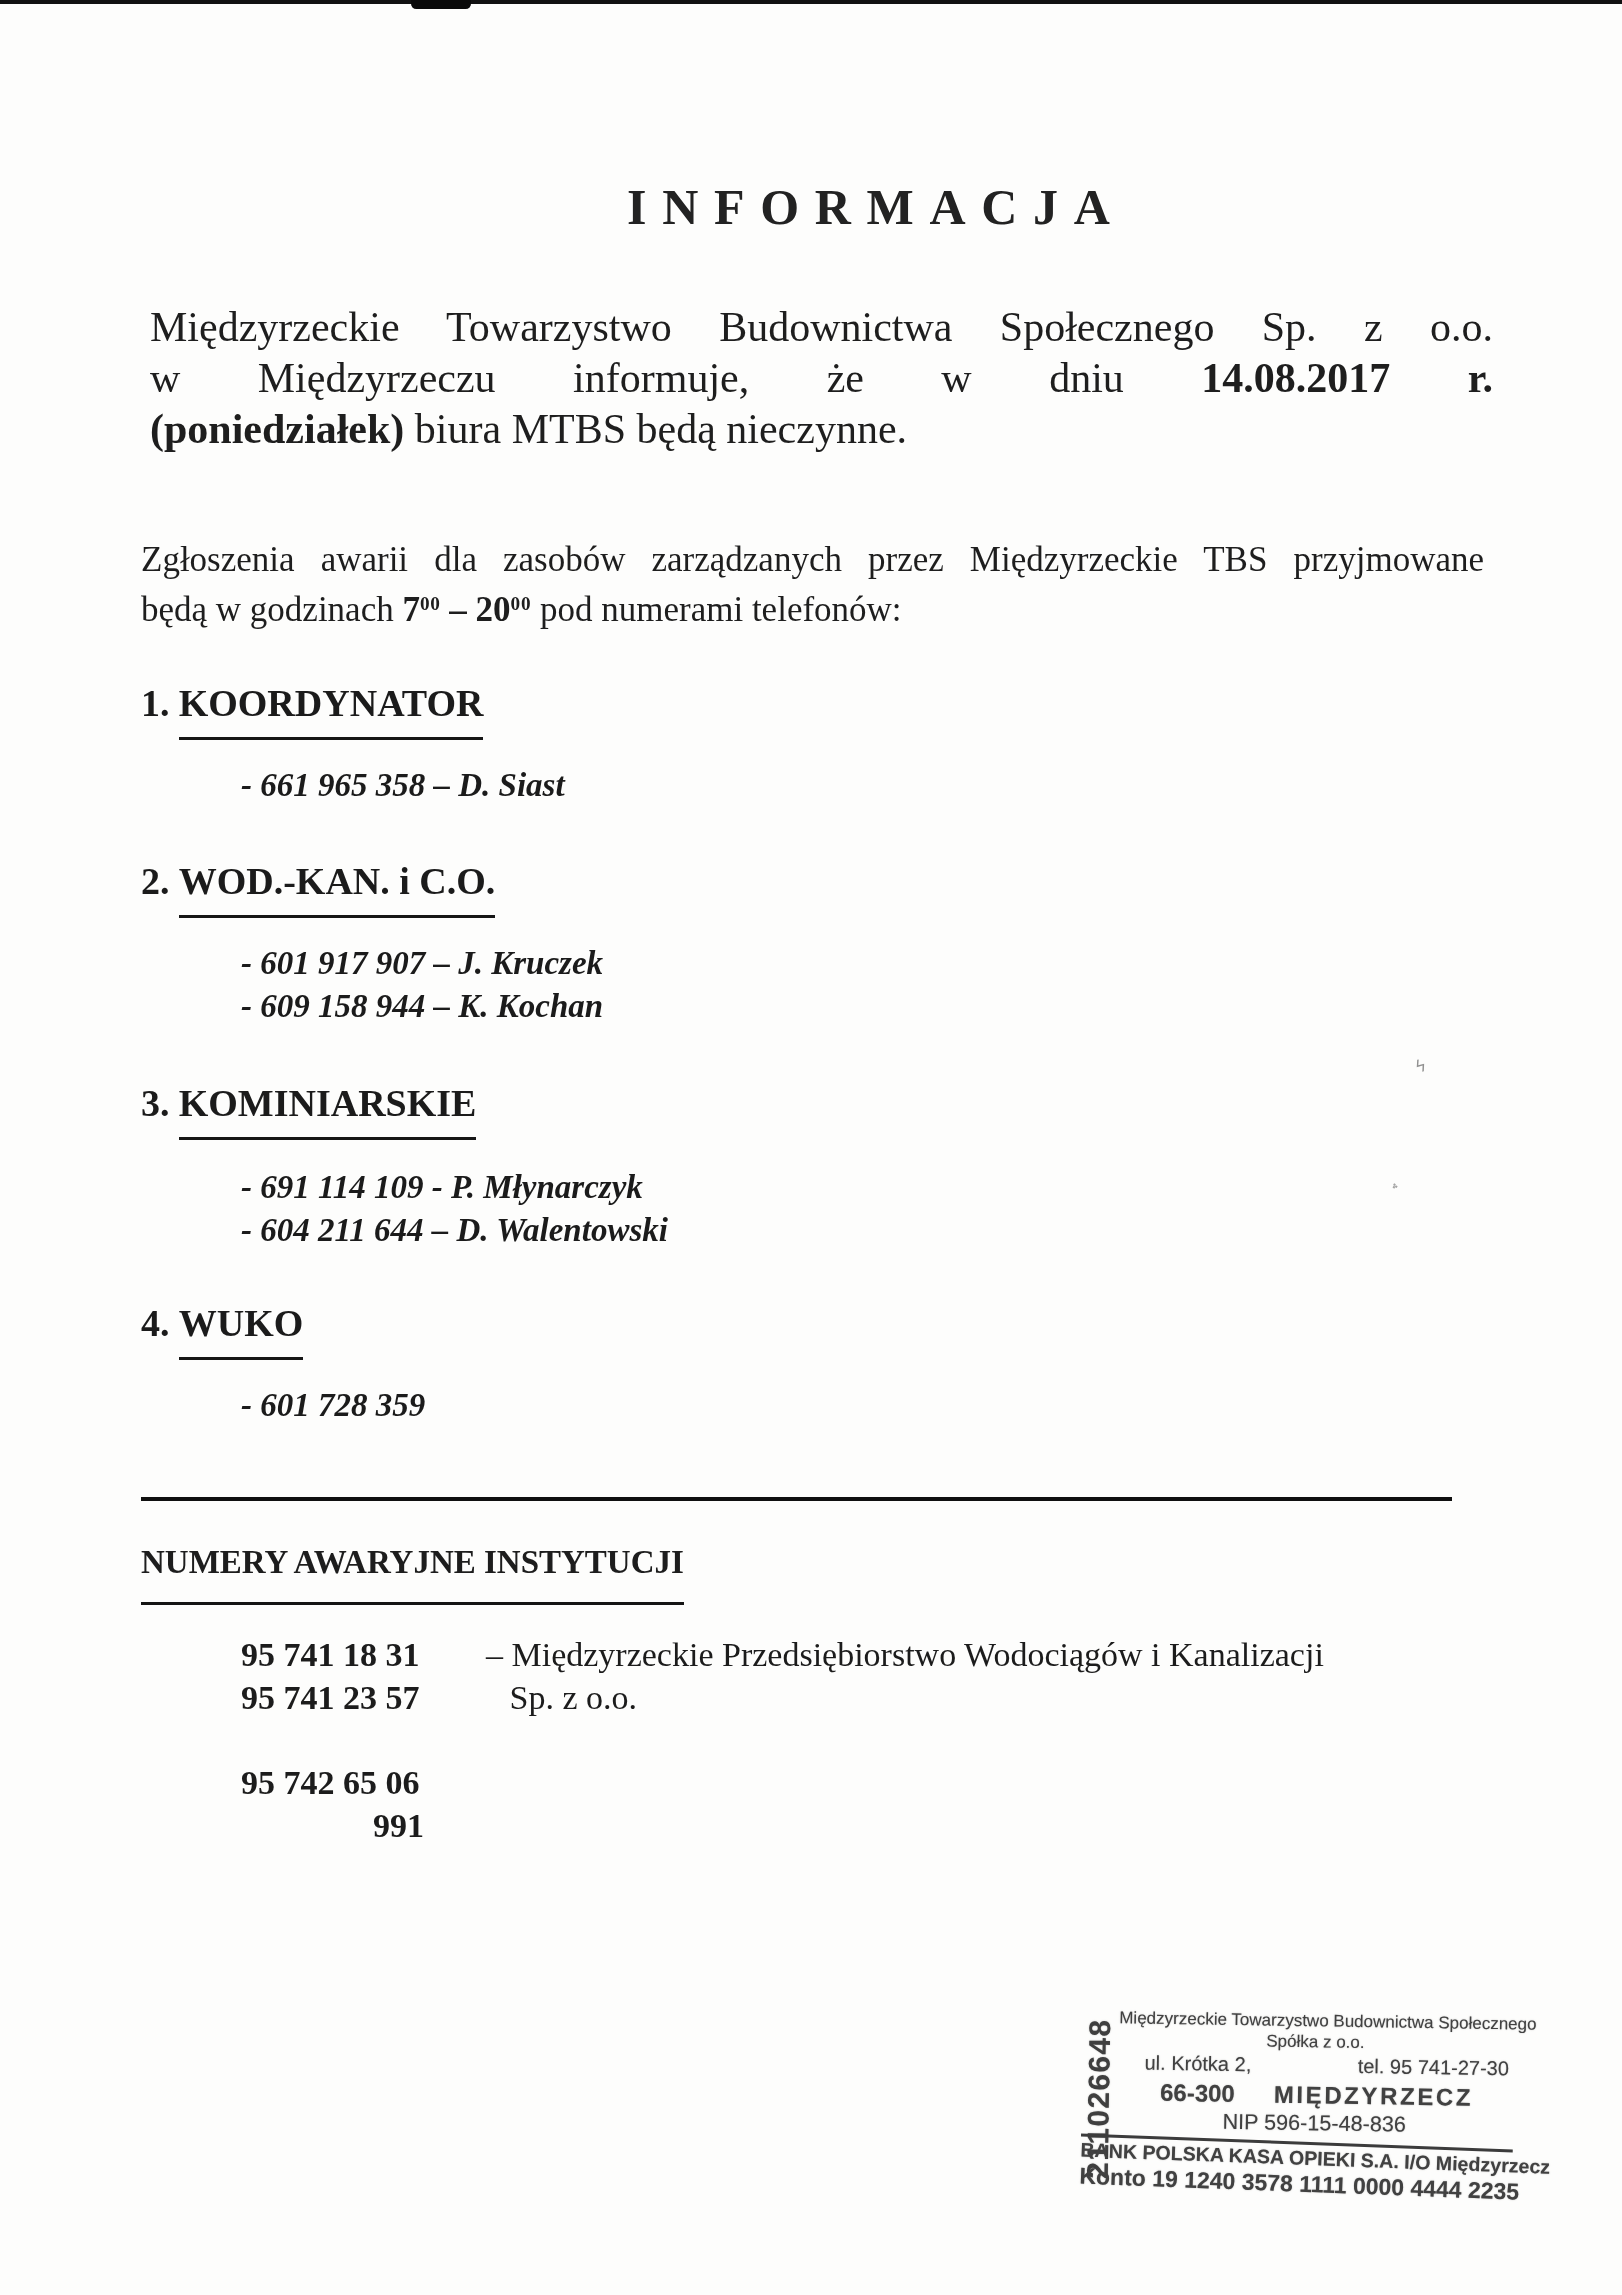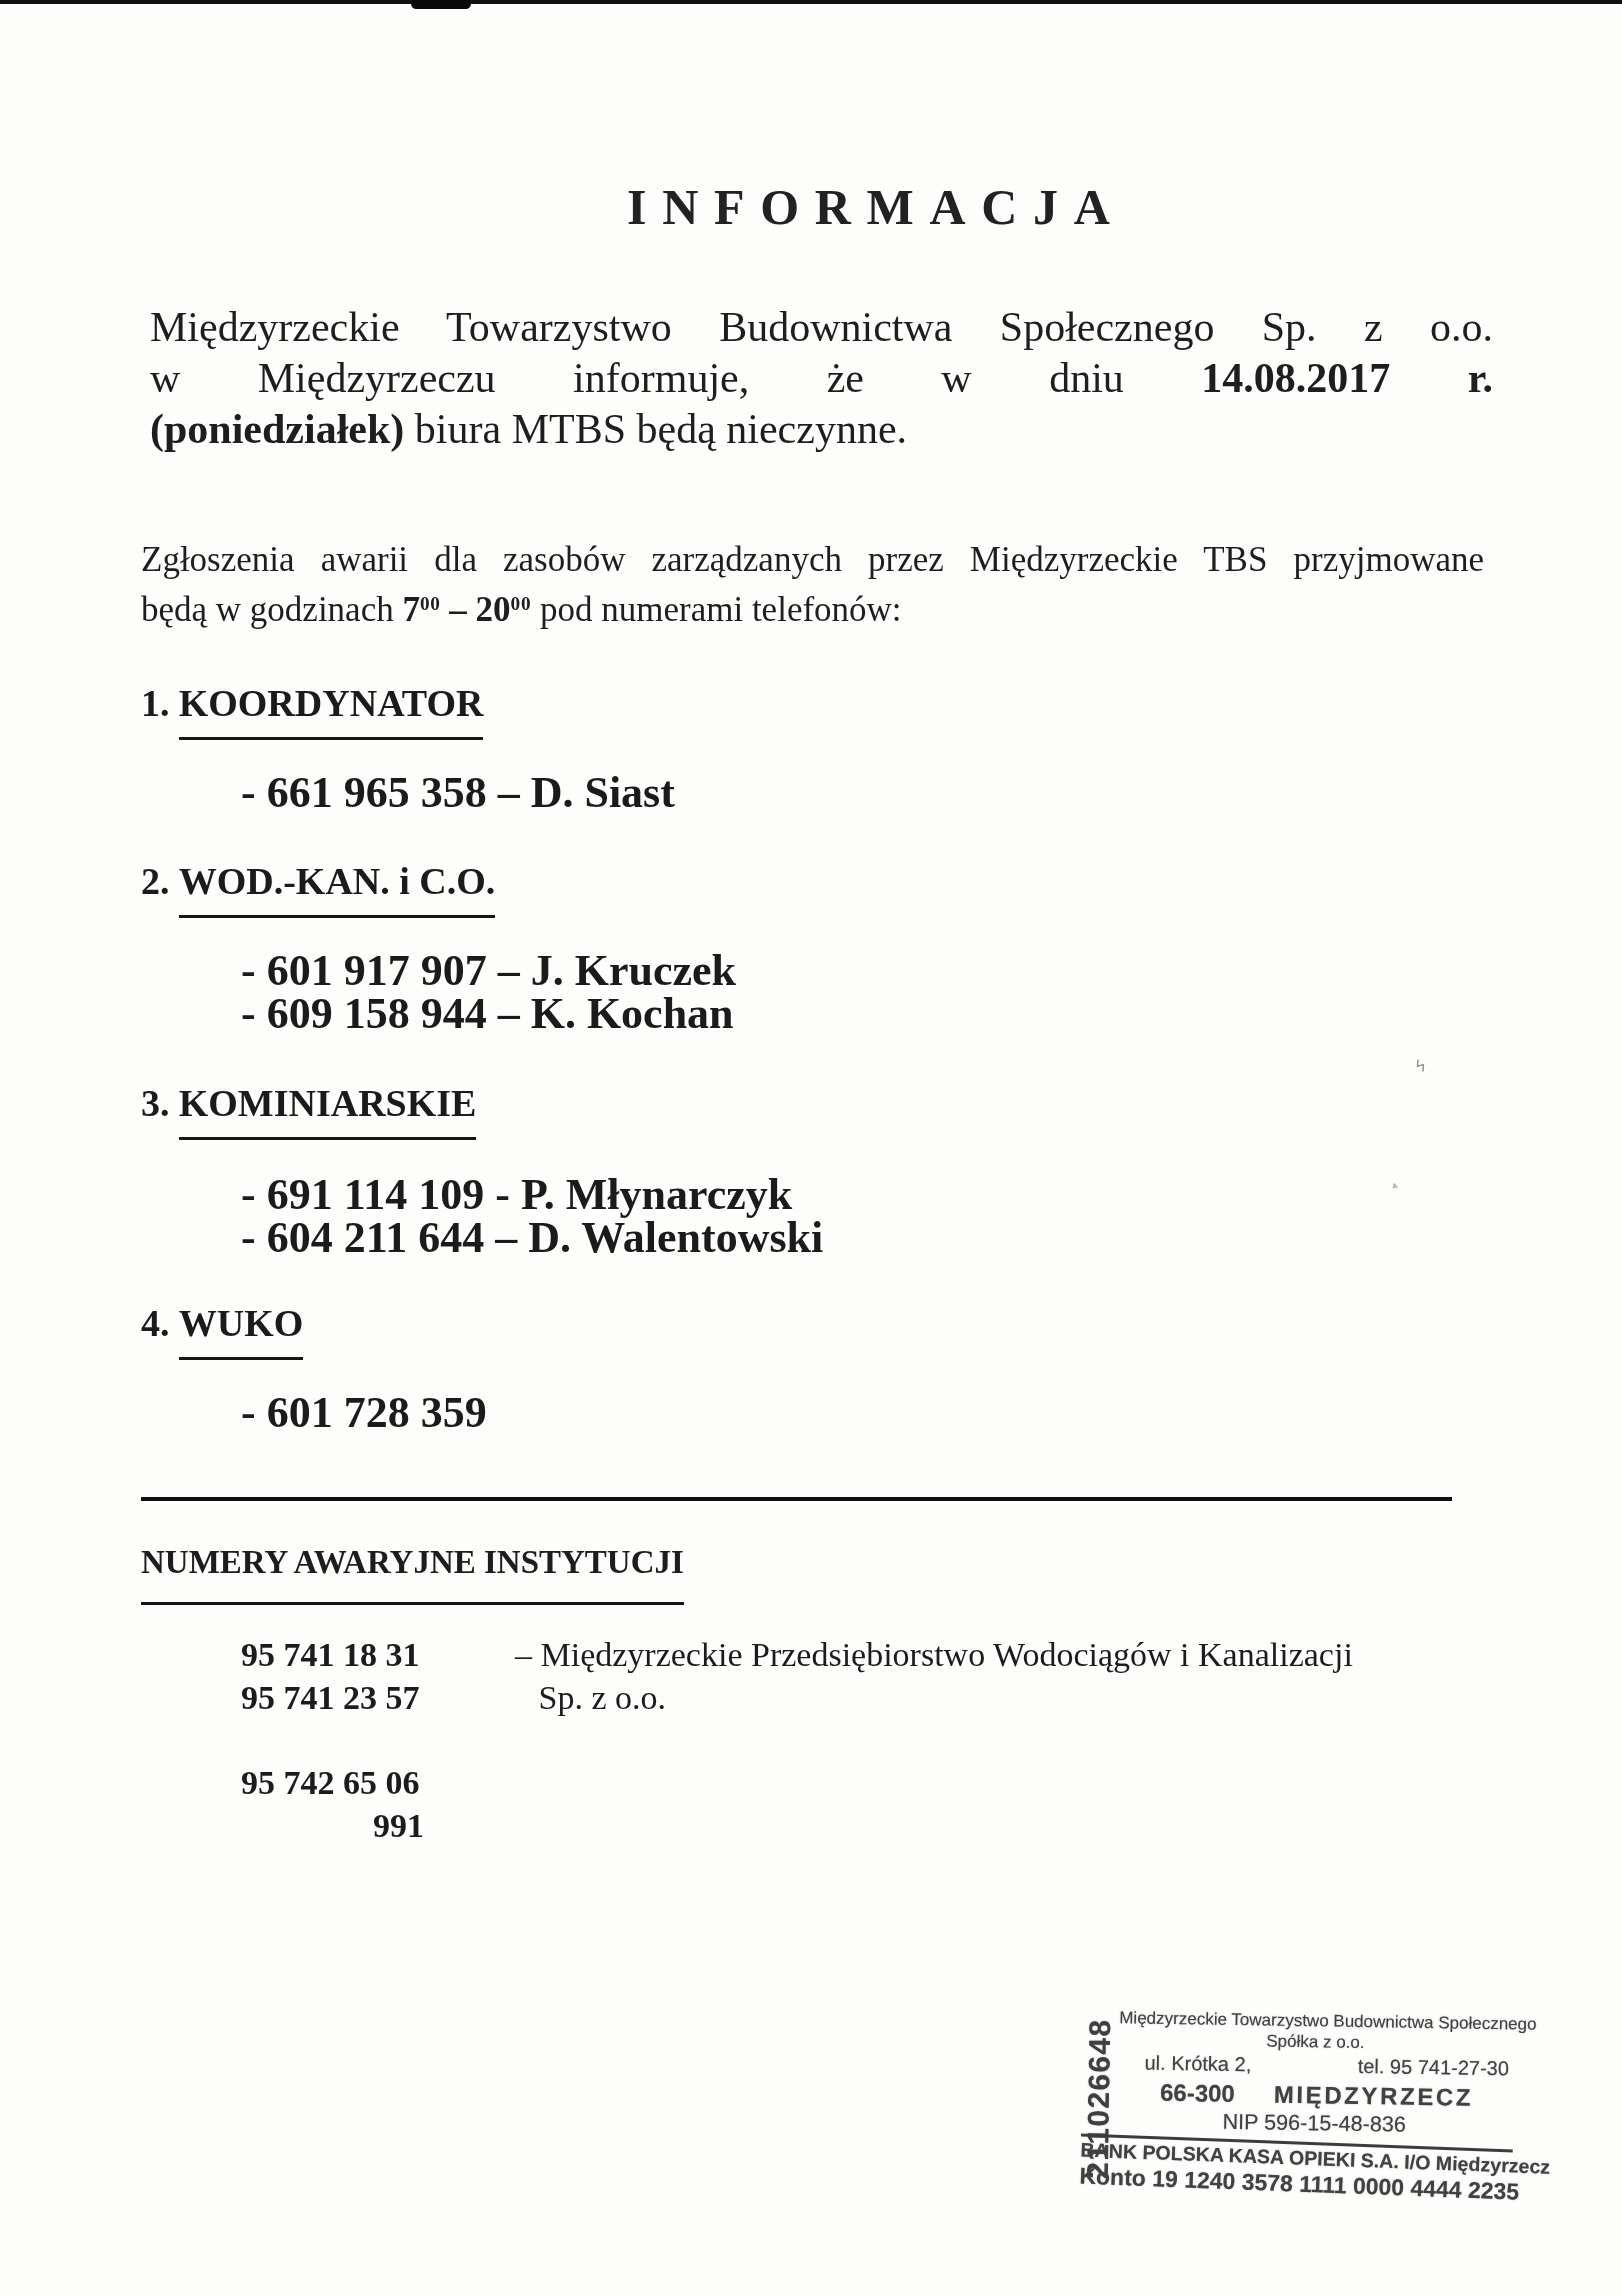--- a/index.html
+++ b/index.html
@@ -23,32 +23,32 @@
   }
   
   .para1{left:141px;top:302px;width:1343px;font-size:42px;line-height:51px;color:#1e1e1e;margin-left:9px;}
   .jline{text-align:justify;text-align-last:justify;}
   .b{font-weight:700;}
   .para2{left:141px;top:538px;width:1343px;font-size:35px;line-height:44px;color:#1e1e1e;}
   sup.hrs{font-size:0.55em;vertical-align:0.55em;letter-spacing:0.7px;}
   
   .sec{left:141px;white-space:nowrap;font-size:38px;font-weight:700;color:#1b1b1b;}
   .sec .nm{border-bottom:3.9px solid #161616;padding-bottom:13px;margin-left:9.2px;}
-  .phone{left:241px;white-space:nowrap;font-size:44px;font-weight:700;color:#1b1b1b;}
+  .phone{left:241px;white-space:nowrap;font-size:33px;font-weight:700;color:#1b1b1b;font-style:italic;}
   
   .divider{left:141px;top:1497px;width:1311px;height:3.9px;background:#101010;}
   
   .inst-head{left:141px;top:1544px;font-size:33px;font-weight:700;white-space:nowrap;}
   .inst-head span{border-bottom:3.3px solid #141414;padding-bottom:22px;}
   .inst-table{left:241px;top:1633px;width:1283px;font-size:34px;color:#1c1c1c;}
   .inst-row{display:flex;height:43px;line-height:43px;}
   .inst-row.gap{margin-top:42px;gap:31px;}
   .inst-num{width:183px;font-weight:700;white-space:nowrap;}
   .inst-num.right{text-align:right;}
-  .inst-desc{margin-left:91px;white-space:nowrap;}
+  .inst-desc{margin-left:62px;white-space:nowrap;}
   .inst-desc.indent{padding-left:23.6px;}
   
   .speck{position:absolute;color:#777;opacity:.8;font-size:17px;font-family:"DejaVu Sans",sans-serif;transform:rotate(-15deg);}
   .speck.small{font-size:13px;opacity:.65;}
   
   .stamp{
     left:1081px;top:2010px;width:432px;
     transform:rotate(0.9deg);
     font-family:"Liberation Sans","DejaVu Sans",sans-serif;
     color:#414141;

